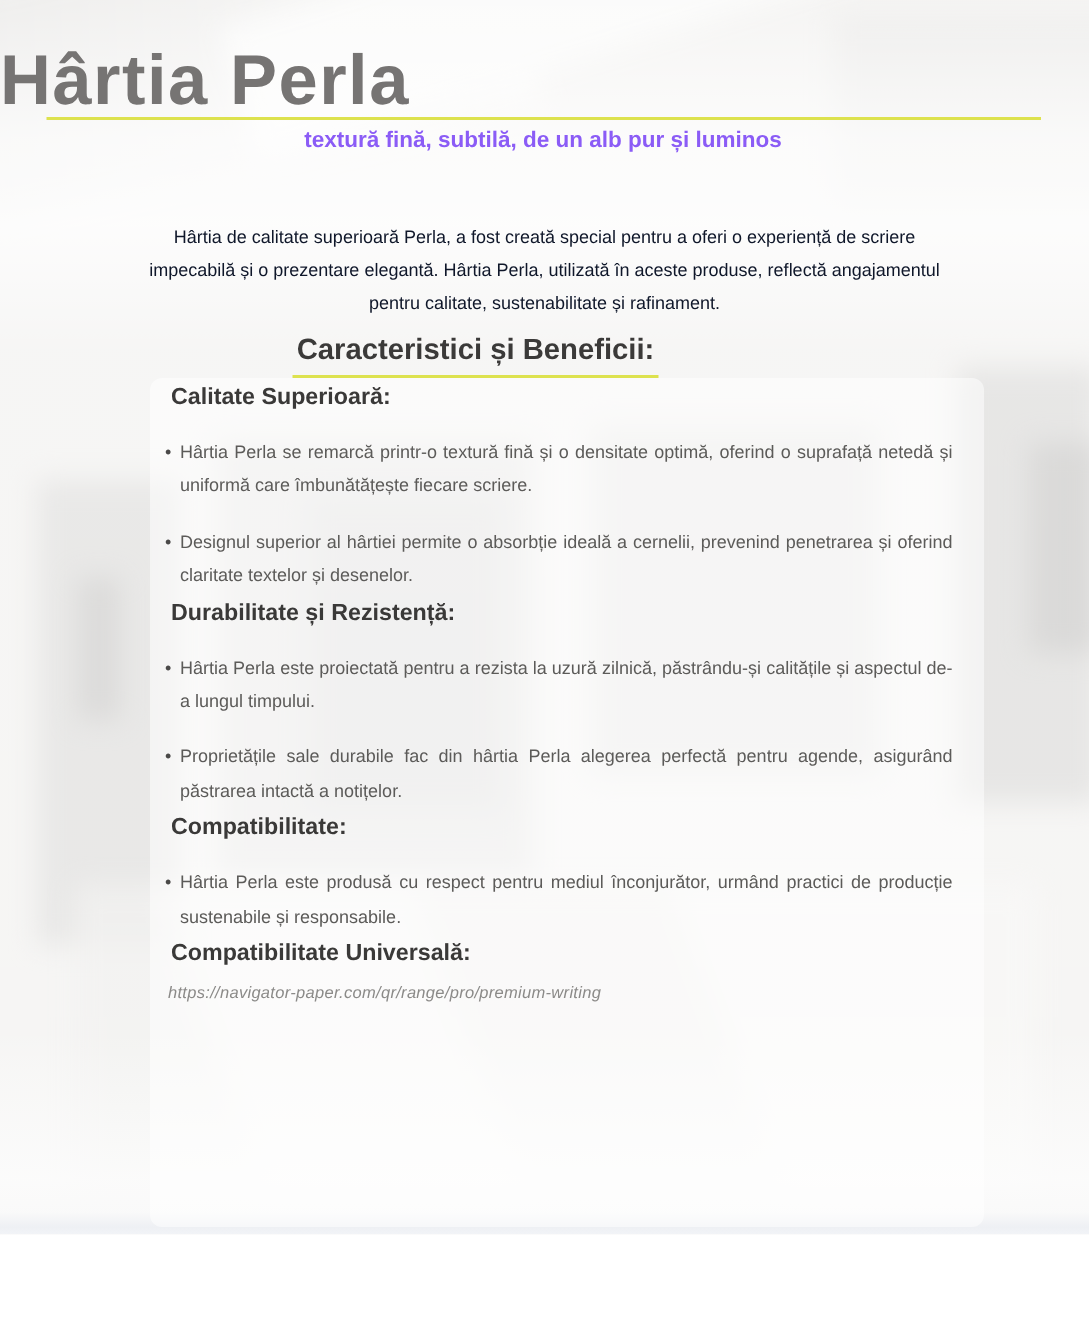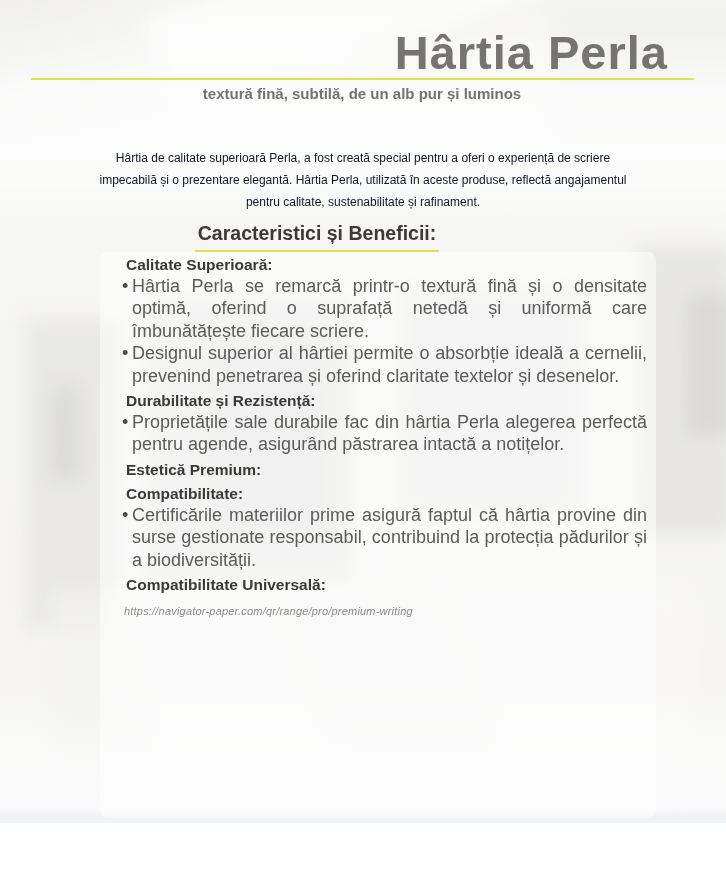--- a/index.html
+++ b/index.html
@@ -17,38 +17,38 @@
       rgba(255,255,255,.86) 150px,
       rgba(255,255,255,.46) 235px,
       rgba(255,255,255,.44) 690px,
       rgba(253,253,253,.88) 786px,
       rgba(250,250,250,.96) 808px,
       #eef0f4 818px,
       #f2f4f7 823px);}
   .panel{position:absolute;left:100px;top:252px;width:556px;height:566px;
     background:rgba(255,255,255,.52);border-radius:8px;}
 
-  .title{position:absolute;top:28px;left:0;width:668px;text-align:right;
+  .title{position:absolute;top:28px;left:0;width:668px;text-align:left;
     font-size:47px;font-weight:bold;color:#767473;letter-spacing:1px;line-height:1.05;}
   .rule{position:absolute;top:78px;left:31px;width:663px;height:2px;
     background:var(--accent,#dde24e);}
   .subtitle{position:absolute;top:85px;left:0;width:724px;text-align:center;
-    font-size:15px;font-weight:bold;color:#737373;}
+    font-size:15px;font-weight:bold;color:#8b5cf6;}
   .intro{position:absolute;top:147px;left:50%;transform:translateX(-50%);width:534px;
     text-align:center;font-size:12px;line-height:22px;color:#0f172a;}
   .heading-wrap{position:absolute;top:222px;left:0;width:634px;text-align:center;}
   .heading{display:inline-block;font-size:19.5px;font-weight:bold;color:#3b3a39;
     padding:0 3px 5px 3px;border-bottom:2px solid var(--accent,#dde24e);}
 
-  .content{position:absolute;left:123px;top:255px;width:524px;}
+  .content{position:absolute;left:111px;top:255px;width:524px;}
   .content section{margin-bottom:4px;}
   .content h3{margin:0 0 0 3px;font-size:15.5px;font-weight:bold;color:#3a3938;line-height:20px;}
   .content ul{list-style:none;margin:0;padding:0;}
-  .content li{position:relative;padding-left:9px;font-size:18px;line-height:22.4px;
-    color:var(--body,#5c5b59);text-align:justify;}
+  .content li{position:relative;padding-left:9px;font-size:12px;line-height:22.4px;
+    color:var(--body,#5c5b59);text-align:justify;margin-top:15px;}
   .content li::before{content:"\2022";position:absolute;left:-1px;top:0;color:#4a4948;}
 
   .url{margin:6px 0 0 1px;font-size:11px;font-style:italic;color:#8b8a88;
     letter-spacing:.2px;text-decoration:none;display:inline-block;}
   .footer-white{position:absolute;left:0;top:823px;width:726px;height:69px;background:#ffffff;}
 </style>
 </head>
 <body>
 
 <div class="page">
@@ -85,32 +85,32 @@
       <h3>Calitate Superioară:</h3>
       <ul>
         <li>Hârtia Perla se remarcă printr-o textură fină și o densitate optimă, oferind o suprafață netedă și uniformă care îmbunătățește fiecare scriere.</li>
         <li>Designul superior al hârtiei permite o absorbție ideală a cernelii, prevenind penetrarea și oferind claritate textelor și desenelor.</li>
       </ul>
     </section>
 
     <section>
       <h3>Durabilitate și Rezistență:</h3>
       <ul>
+        <li>Hârtia Perla este proiectată pentru a rezista la uzură zilnică, păstrându-și calitățile și as­pectul de-a lungul timpului.</li>
         <li>Proprietățile sale durabile fac din hârtia Perla alegerea perfectă pentru agende, asigurând păstrarea intactă a notițelor.</li>
       </ul>
     </section>
 
     <section>
-      <h3>Estetică Premium:</h3>
     </section>
 
     <section>
       <h3>Compatibilitate:</h3>
       <ul>
-        <li>Certificările materiilor prime asigură faptul că hârtia provine din surse gestionate respon­sabil, contribuind la protecția pădurilor și a biodiversității.</li>
+        <li>Hârtia Perla este produsă cu respect pentru mediul înconjurător, urmând practici de producție sustenabile și responsabile.</li>
       </ul>
     </section>
 
     <section>
       <h3>Compatibilitate Universală:</h3>
       <ul>
       </ul>
     </section>
 
     <a class="url" href="#">https://navigator-paper.com/qr/range/pro/premium-writing</a>

